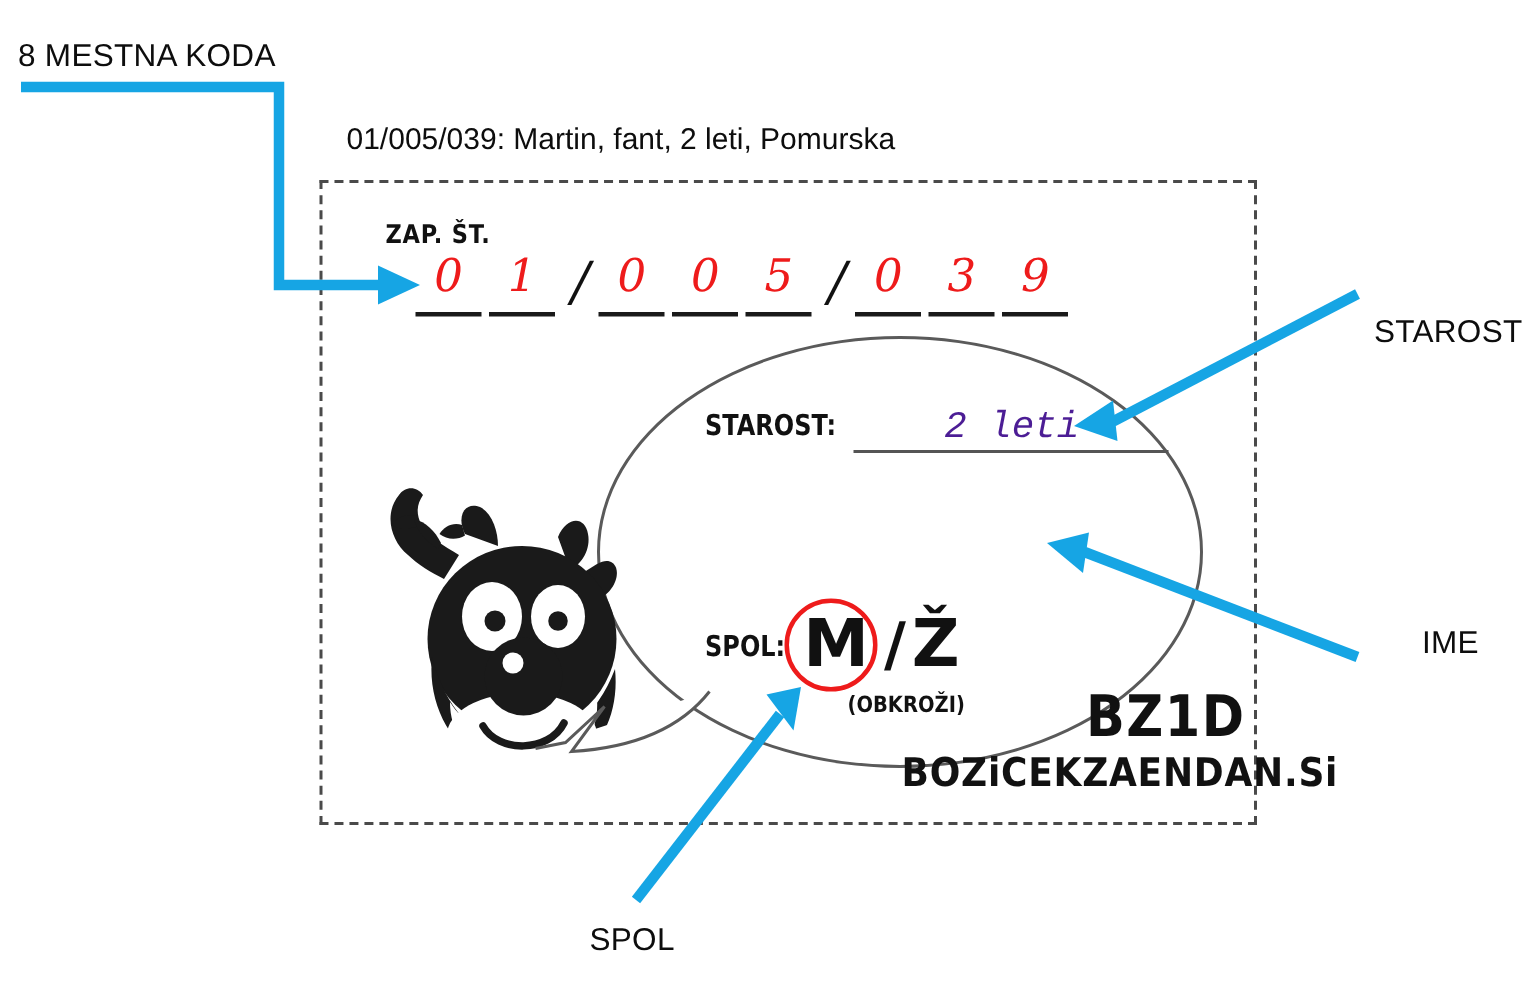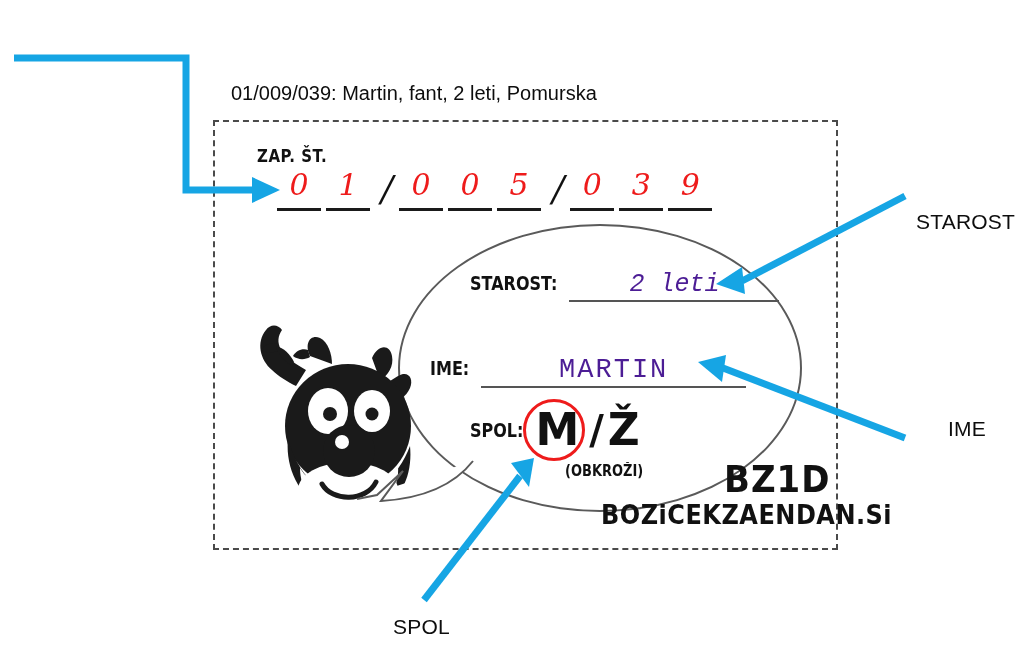--- a/index.html
+++ b/index.html
@@ -188,25 +188,26 @@
   #mascot{position:absolute;left:248px;top:318px;width:170px;height:205px;z-index:2;}
 
   
   #arrows{position:absolute;left:0;top:0;width:1024px;height:661px;z-index:6;pointer-events:none;}
 </style>
 </head>
 <body>
 
 <div class="stage">
 
+  <div class="anno" id="anno-koda">8 MESTNA KODA</div>
   <div class="anno" id="anno-starost">STAROST</div>
   <div class="anno" id="anno-ime">IME</div>
   <div class="anno" id="anno-spol">SPOL</div>
 
-  <div class="caption">01/009/039: Martin, fant, 2 leti, Pomurska</div>
+  <div class="caption">01/005/039: Martin, fant, 2 leti, Pomurska</div>
 
   <div class="coupon"></div>
 
   <div class="hand" id="zap-label">ZAP. ŠT.</div>
 
   <div id="code-row">
     <div class="digit-slot">
       <span>0</span>
     </div>
     <div class="digit-slot">
@@ -274,26 +275,20 @@
     <path d="M118 6 C96 34 60 44 26 46 L48 16 L22 40 L2 44" fill="#ffffff" stroke="#5a5a5a" stroke-width="2"></path>
   </svg>
 
   <div class="field" id="field-starost">
     <div class="flabel">STAROST:</div>
     <div class="fline">
       <span class="fval">2 leti</span>
     </div>
   </div>
 
-  <div class="field" id="field-ime">
-    <div class="flabel">IME:</div>
-    <div class="fline">
-      <span class="fval">MARTIN</span>
-    </div>
-  </div>
 
   <div id="field-spol">
     <div class="flabel">SPOL:</div>
     <div class="mz">
       <div class="m-wrap">
         <div class="circle-m"></div>
         <span>M</span>
       </div>
       <span class="sep">/</span>
       <span>Ž</span>

